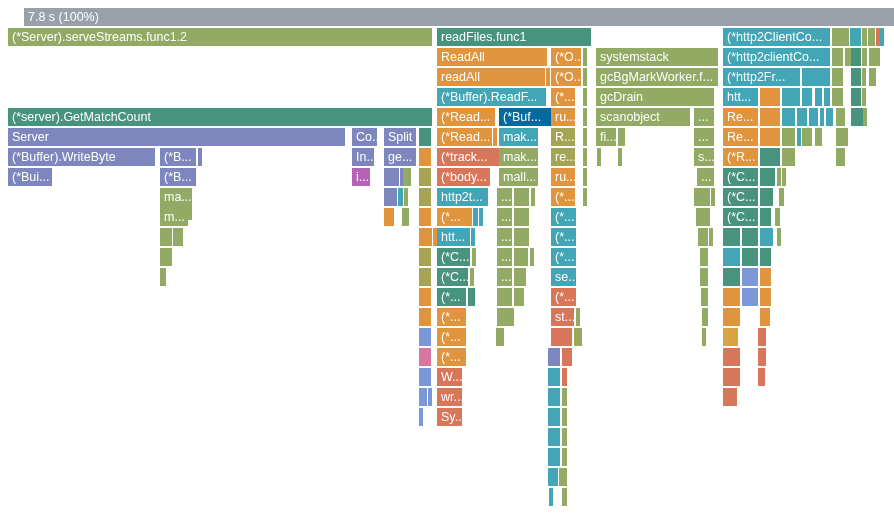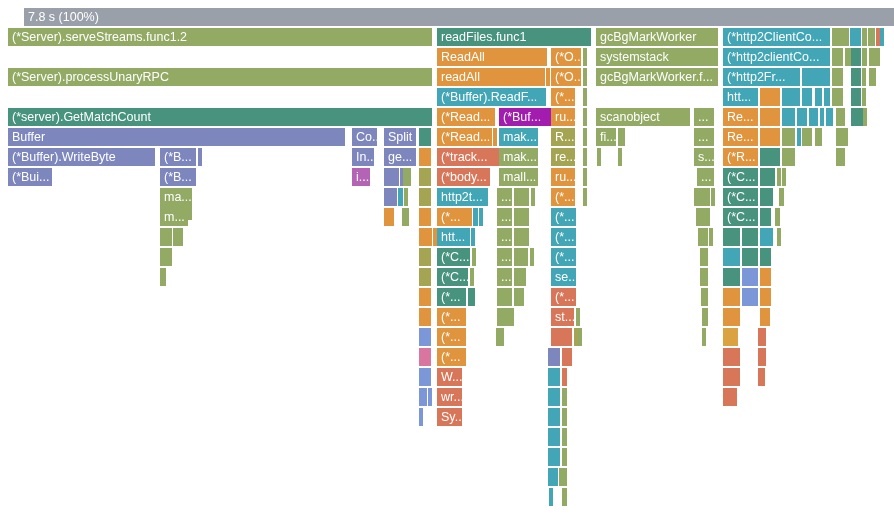--- a/index.html
+++ b/index.html
@@ -9,84 +9,83 @@
        line-height:15px;padding:2px 0 0 4px;overflow:hidden;white-space:nowrap;
        cursor:pointer;}
 </style>
 </head>
 <body>
 
 <div class="flame">
     <div class="bar" style="left: 24px; top: 8px; width: 878px; height: 18px; background: rgb(154, 160, 170);">7.8 s (100%)</div>
     <div class="bar" style="left: 8px; top: 28px; width: 424px; height: 18px; background: rgb(146, 170, 100);">(*Server).serveStreams.func1.2</div>
     <div class="bar" style="left: 437px; top: 28px; width: 154px; height: 18px; background: rgb(71, 147, 126);">readFiles.func1</div>
-    <div class="bar" style="left: 596px; top: 28px; width: 122px; height: 18px; background: rgb(146, 170, 100);">gcBgMarkWorker</div>
     <div class="bar" style="left: 723px; top: 28px; width: 107px; height: 18px; background: rgb(66, 166, 182);">(*http2ClientCo...</div>
     <div class="bar" style="left: 832px; top: 28px; width: 17px; height: 18px; background: rgb(146, 170, 100);"></div>
     <div class="bar" style="left: 850px; top: 28px; width: 11px; height: 18px; background: rgb(66, 166, 182);"></div>
     <div class="bar" style="left: 862px; top: 28px; width: 5px; height: 18px; background: rgb(146, 170, 100);"></div>
     <div class="bar" style="left: 868px; top: 28px; width: 7px; height: 18px; background: rgb(146, 170, 100);"></div>
     <div class="bar" style="left: 876px; top: 28px; width: 3px; height: 18px; background: rgb(216, 118, 90);"></div>
     <div class="bar" style="left: 880px; top: 28px; width: 2px; height: 18px; background: rgb(66, 166, 182);"></div>
     <div class="bar" style="left: 437px; top: 48px; width: 110px; height: 18px; background: rgb(224, 148, 62);">ReadAll</div>
     <div class="bar" style="left: 551px; top: 48px; width: 30px; height: 18px; background: rgb(224, 148, 62);">(*O...</div>
     <div class="bar" style="left: 583px; top: 48px; width: 4px; height: 18px; background: rgb(146, 170, 100);"></div>
     <div class="bar" style="left: 596px; top: 48px; width: 122px; height: 18px; background: rgb(146, 170, 100);">systemstack</div>
     <div class="bar" style="left: 723px; top: 48px; width: 107px; height: 18px; background: rgb(66, 166, 182);">(*http2clientCo...</div>
     <div class="bar" style="left: 832px; top: 48px; width: 11px; height: 18px; background: rgb(146, 170, 100);"></div>
     <div class="bar" style="left: 845px; top: 48px; width: 2px; height: 18px; background: rgb(146, 170, 100);"></div>
     <div class="bar" style="left: 848px; top: 48px; width: 2px; height: 18px; background: rgb(146, 170, 100);"></div>
     <div class="bar" style="left: 851px; top: 48px; width: 10px; height: 18px; background: rgb(71, 147, 126);"></div>
     <div class="bar" style="left: 862px; top: 48px; width: 5px; height: 18px; background: rgb(146, 170, 100);"></div>
     <div class="bar" style="left: 869px; top: 48px; width: 11px; height: 18px; background: rgb(146, 170, 100);"></div>
-    <div class="bar" style="left: 8px; top: 68px; width: 424px; height: 18px; background: rgb(146, 170, 100);">(*Server).processUnaryRPC</div>
     <div class="bar" style="left: 437px; top: 68px; width: 108px; height: 18px; background: rgb(224, 148, 62);">readAll</div>
     <div class="bar" style="left: 546px; top: 68px; width: 2px; height: 18px; background: rgb(224, 148, 62);"></div>
     <div class="bar" style="left: 551px; top: 68px; width: 30px; height: 18px; background: rgb(224, 148, 62);">(*O...</div>
     <div class="bar" style="left: 583px; top: 68px; width: 4px; height: 18px; background: rgb(146, 170, 100);"></div>
     <div class="bar" style="left: 596px; top: 68px; width: 122px; height: 18px; background: rgb(146, 170, 100);">gcBgMarkWorker.f...</div>
     <div class="bar" style="left: 723px; top: 68px; width: 77px; height: 18px; background: rgb(66, 166, 182);">(*http2Fr...</div>
     <div class="bar" style="left: 802px; top: 68px; width: 28px; height: 18px; background: rgb(66, 166, 182);"></div>
     <div class="bar" style="left: 832px; top: 68px; width: 11px; height: 18px; background: rgb(146, 170, 100);"></div>
     <div class="bar" style="left: 851px; top: 68px; width: 10px; height: 18px; background: rgb(71, 147, 126);"></div>
     <div class="bar" style="left: 862px; top: 68px; width: 4px; height: 18px; background: rgb(146, 170, 100);"></div>
     <div class="bar" style="left: 869px; top: 68px; width: 7px; height: 18px; background: rgb(146, 170, 100);"></div>
     <div class="bar" style="left: 437px; top: 88px; width: 109px; height: 18px; background: rgb(66, 166, 182);">(*Buffer).ReadF...</div>
     <div class="bar" style="left: 551px; top: 88px; width: 24px; height: 18px; background: rgb(224, 148, 62);">(*...</div>
     <div class="bar" style="left: 583px; top: 88px; width: 3px; height: 18px; background: rgb(146, 170, 100);"></div>
+    <div class="bar" style="left: 596px; top: 88px; width: 118px; height: 18px; background: rgb(146, 170, 100);">gcDrain</div>
     <div class="bar" style="left: 723px; top: 88px; width: 35px; height: 18px; background: rgb(66, 166, 182);">htt...</div>
     <div class="bar" style="left: 760px; top: 88px; width: 20px; height: 18px; background: rgb(224, 148, 62);"></div>
     <div class="bar" style="left: 782px; top: 88px; width: 18px; height: 18px; background: rgb(66, 166, 182);"></div>
     <div class="bar" style="left: 802px; top: 88px; width: 10px; height: 18px; background: rgb(66, 166, 182);"></div>
     <div class="bar" style="left: 815px; top: 88px; width: 7px; height: 18px; background: rgb(66, 166, 182);"></div>
     <div class="bar" style="left: 824px; top: 88px; width: 6px; height: 18px; background: rgb(66, 166, 182);"></div>
     <div class="bar" style="left: 832px; top: 88px; width: 11px; height: 18px; background: rgb(146, 170, 100);"></div>
     <div class="bar" style="left: 851px; top: 88px; width: 10px; height: 18px; background: rgb(71, 147, 126);"></div>
     <div class="bar" style="left: 862px; top: 88px; width: 4px; height: 18px; background: rgb(146, 170, 100);"></div>
     <div class="bar" style="left: 8px; top: 108px; width: 424px; height: 18px; background: rgb(71, 147, 126);">(*server).GetMatchCount</div>
     <div class="bar" style="left: 437px; top: 108px; width: 58px; height: 18px; background: rgb(224, 148, 62);">(*Read...</div>
-    <div class="bar" style="left: 499px; top: 108px; width: 63px; height: 18px; background: #a21caf;">(*Buf...</div>
+    <div class="bar" style="left: 499px; top: 108px; width: 63px; height: 18px; background: #0369a1;">(*Buf...</div>
     <div class="bar" style="left: 551px; top: 108px; width: 24px; height: 18px; background: rgb(224, 148, 62);">ru...</div>
     <div class="bar" style="left: 583px; top: 108px; width: 3px; height: 18px; background: rgb(146, 170, 100);"></div>
     <div class="bar" style="left: 596px; top: 108px; width: 94px; height: 18px; background: rgb(146, 170, 100);">scanobject</div>
     <div class="bar" style="left: 694px; top: 108px; width: 20px; height: 18px; background: rgb(146, 170, 100);">...</div>
     <div class="bar" style="left: 723px; top: 108px; width: 35px; height: 18px; background: rgb(224, 148, 62);">Re...</div>
     <div class="bar" style="left: 760px; top: 108px; width: 20px; height: 18px; background: rgb(224, 148, 62);"></div>
     <div class="bar" style="left: 782px; top: 108px; width: 13px; height: 18px; background: rgb(66, 166, 182);"></div>
     <div class="bar" style="left: 797px; top: 108px; width: 10px; height: 18px; background: rgb(66, 166, 182);"></div>
     <div class="bar" style="left: 809px; top: 108px; width: 9px; height: 18px; background: rgb(66, 166, 182);"></div>
     <div class="bar" style="left: 820px; top: 108px; width: 4px; height: 18px; background: rgb(66, 166, 182);"></div>
     <div class="bar" style="left: 826px; top: 108px; width: 2px; height: 18px; background: rgb(66, 166, 182);"></div>
     <div class="bar" style="left: 829px; top: 108px; width: 2px; height: 18px; background: rgb(66, 166, 182);"></div>
     <div class="bar" style="left: 836px; top: 108px; width: 9px; height: 18px; background: rgb(146, 170, 100);"></div>
     <div class="bar" style="left: 851px; top: 108px; width: 3px; height: 18px; background: rgb(71, 147, 126);"></div>
     <div class="bar" style="left: 855px; top: 108px; width: 3px; height: 18px; background: rgb(71, 147, 126);"></div>
     <div class="bar" style="left: 859px; top: 108px; width: 3px; height: 18px; background: rgb(71, 147, 126);"></div>
     <div class="bar" style="left: 863px; top: 108px; width: 3px; height: 18px; background: rgb(146, 170, 100);"></div>
-    <div class="bar" style="left: 8px; top: 128px; width: 337px; height: 18px; background: rgb(125, 134, 189);">Buffer</div>
+    <div class="bar" style="left: 8px; top: 128px; width: 337px; height: 18px; background: rgb(125, 134, 189);">Server</div>
     <div class="bar" style="left: 352px; top: 128px; width: 25px; height: 18px; background: rgb(125, 134, 189);">Co...</div>
     <div class="bar" style="left: 384px; top: 128px; width: 32px; height: 18px; background: rgb(125, 134, 189);">Split</div>
     <div class="bar" style="left: 419px; top: 128px; width: 12px; height: 18px; background: rgb(71, 147, 126);"></div>
     <div class="bar" style="left: 437px; top: 128px; width: 55px; height: 18px; background: rgb(224, 148, 62);">(*Read...</div>
     <div class="bar" style="left: 493px; top: 128px; width: 3px; height: 18px; background: rgb(224, 148, 62);"></div>
     <div class="bar" style="left: 499px; top: 128px; width: 39px; height: 18px; background: rgb(66, 166, 182);">mak...</div>
     <div class="bar" style="left: 551px; top: 128px; width: 24px; height: 18px; background: rgb(165, 164, 82);">R...</div>
     <div class="bar" style="left: 583px; top: 128px; width: 3px; height: 18px; background: rgb(146, 170, 100);"></div>
     <div class="bar" style="left: 596px; top: 128px; width: 20px; height: 18px; background: rgb(146, 170, 100);">fi...</div>
     <div class="bar" style="left: 618px; top: 128px; width: 7px; height: 18px; background: rgb(146, 170, 100);"></div>

